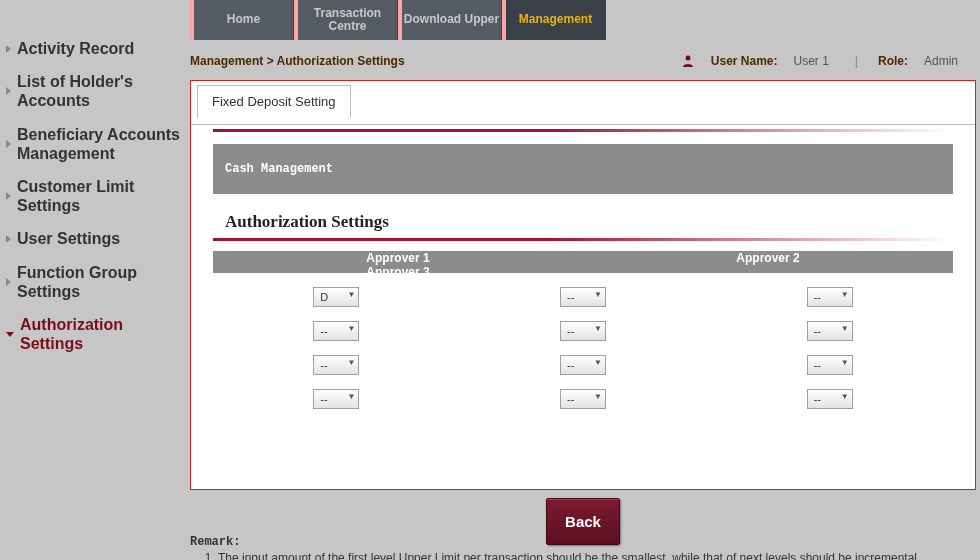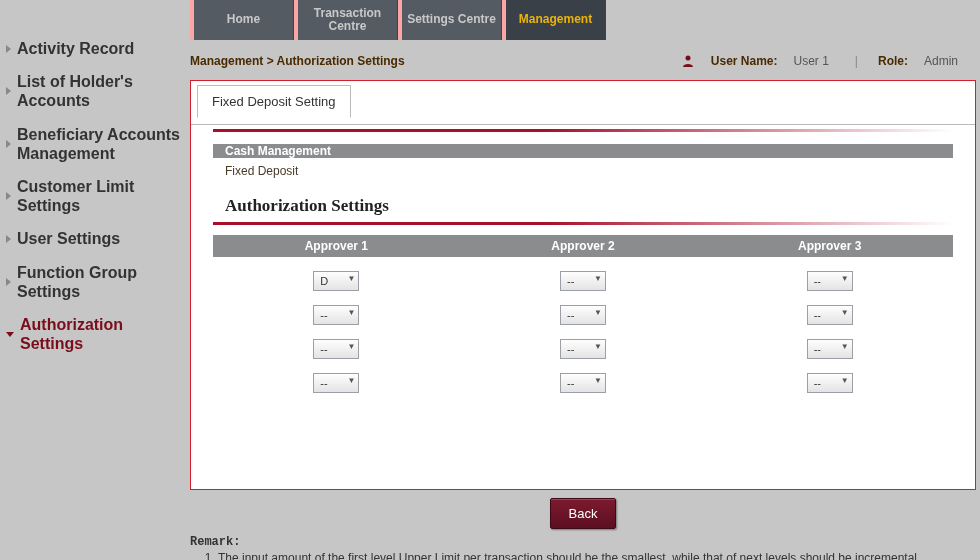--- a/index.html
+++ b/index.html
@@ -149,34 +149,35 @@
   .grad-line {
     margin: 4px 22px 0 22px;
     height: 3px;
     background: linear-gradient(to right, #a80f2b 0%, #a80f2b 45%, rgba(168,15,43,0) 100%);
   }
   .group-bar {
     margin: 12px 22px 0 22px;
     background: #8b8c8e;
     color: #fff;
     font-weight: bold;
-    padding: 0 12px;
-    font-size: 12px;
+    padding: 18px 12px;
+    font-size: 12px;
+    font-family: Liberation Mono, monospace;
   }
   .group-sub {
     margin: 6px 22px 0 34px;
     color: #4a3a28;
     font-size: 12px;
   }
   .auth-table {
     margin: 10px 22px 0 22px;
   }
   .auth-head {
     display: grid;
-    grid-template-columns: 1fr 1fr 1fr;
+    grid-template-columns: 1fr 1fr;
     background: #8b8c8e;
     color: #fff;
     font-weight: bold;
     font-size: 12px;
     height: 22px;
     align-items: center;
     text-align: center;
   }
   .auth-row {
     display: grid;
@@ -228,23 +229,23 @@
     left: 190px;
     top: 498px;
     width: 786px;
     display: flex;
     justify-content: center;
   }
   .back-btn button {
     background: linear-gradient(#7d1a2f,#5c0f20);
     border: 1px solid #3e0a15;
     color: #fff;
-    font-weight: normal;
-    font-size: 13px;
-    padding: 7px 18px;
+    font-weight: bold;
+    font-size: 15px;
+    padding: 14px 18px;
     border-radius: 2px;
     box-shadow: inset 0 1px 0 rgba(255,255,255,0.2), 1px 1px 2px rgba(0,0,0,0.4);
     cursor: pointer;
   }
   .remark {
     position: absolute;
     left: 190px;
     top: 534px;
     width: 786px;
     color: #333;
@@ -288,21 +289,21 @@
 </div>
 
 <div class="topnav">
   <div class="tab">
       <span>Home</span>
     </div>
   <div class="tab">
       <span>Transaction Centre</span>
     </div>
   <div class="tab">
-      <span>Settings Centre</span>
+      <span>Download Upper</span>
     </div>
   <div class="tab active">
       <span>Management</span>
     </div>
 </div>
 
 <div class="breadcrumb-row">
   <span class="breadcrumb">Management &gt; Authorization Settings</span>
   <span class="user-block">
     <span class="user-icon">
@@ -322,21 +323,20 @@
 <div class="card-outline">
   <div class="card">
     <div class="tabstrip">
       <div class="subtab">
           <span>Fixed Deposit Setting</span>
         </div>
     </div>
 
     <div class="grad-line"></div>
     <div class="group-bar">Cash Management</div>
-    <div class="group-sub">Fixed Deposit</div>
 
     <div class="section-head" style="margin-top:18px">Authorization Settings</div>
     <div class="grad-line"></div>
 
     <div class="auth-table">
       <div class="auth-head">
         <div>Approver 1</div>
         <div>Approver 2</div>
         <div>Approver 3</div>
       </div>

